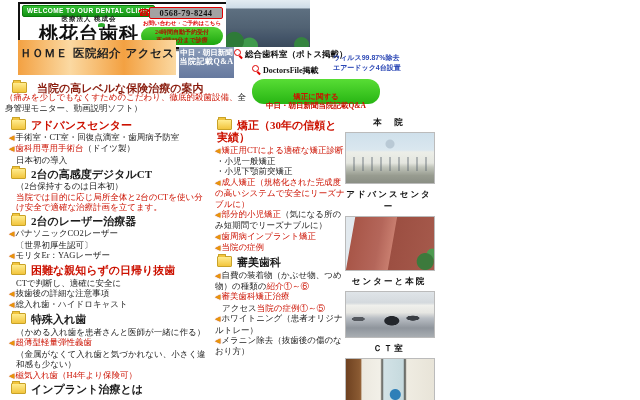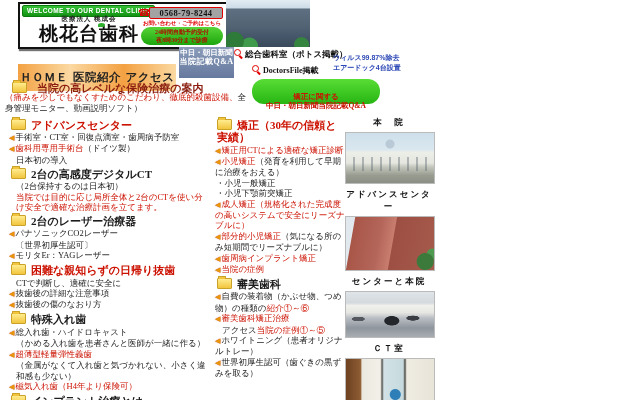--- a/index.html
+++ b/index.html
@@ -30,21 +30,21 @@
                color:#a81500;font-weight:bold;font-size:6px;line-height:8px;text-align:center;
                font-family:"Liberation Serif",serif;cursor:pointer;padding:1px 0;}
   
   .ph-clinic-top{position:absolute;left:226px;top:0;width:84px;height:47px;
       background:
         radial-gradient(circle at 10% 88%, #2e7a38 0 9px, transparent 10px),
         radial-gradient(circle at 28% 98%, #3f9a4c 0 8px, transparent 9px),
         radial-gradient(circle at 90% 95%, #35843f 0 7px, transparent 8px),
         linear-gradient(180deg,#e3ecf2 0%,#cfdde8 16%,#5d6f80 20%,#516273 58%,#45566a 78%,#3a4a5c 100%);}
   
-  .tab{position:absolute;top:64px;height:27px;line-height:27px;text-align:center;
+  .tab{position:absolute;top:40px;height:35px;line-height:27px;text-align:center;
        font-size:11.5px;font-weight:bold;color:#222;letter-spacing:.5px;cursor:pointer;}
   .tab-a{background:linear-gradient(90deg,#f3a142,#fbd9a2);}
   .tab-b{background:linear-gradient(90deg,#fbd9a2,#f3a142);}
   .qa-box{position:absolute;left:179px;top:47px;width:55px;height:31px;
           background:linear-gradient(180deg,#8b9cba,#66799e);color:#fff;text-align:center;
           font-weight:bold;cursor:pointer;}
   .qa-box .l1{font-size:7.5px;line-height:9px;padding-top:1px;}
   .qa-box .l2{font-size:8px;line-height:10px;letter-spacing:.5px;}
   .maglink{position:absolute;font-weight:bold;color:#111;cursor:pointer;white-space:nowrap;}
   .mag{position:relative;display:inline-block;width:9px;height:9px;margin-right:2px;vertical-align:-1px;}
@@ -161,45 +161,43 @@
       <div class="row heading"><span class="folder"></span><span class="c-black">2台の高感度デジタルCT</span></div>
       <div class="row plain"><span class="c-black">（2台保持するのは日本初）</span></div>
       <div class="row plain"><span class="c-red">当院では目的に応じ局所全体と2台のCTを使い分け安全で適確な治療計画を立てます。</span></div>
       <div class="row heading"><span class="folder"></span><span class="c-black">2台のレーザー治療器</span></div>
       <div class="row arrow"><span class="arr">◀</span><span class="c-black">パナソニックCO2レーザー</span></div>
       <div class="row plain"><span class="c-black">〔世界初厚生認可〕</span></div>
       <div class="row arrow"><span class="arr">◀</span><span class="c-black">モリタEr：YAGレーザー</span></div>
       <div class="row heading"><span class="folder"></span><span class="c-red">困難な親知らずの日帰り抜歯</span></div>
       <div class="row plain"><span class="c-black">CTで判断し、適確に安全に</span></div>
       <div class="row arrow"><span class="arr">◀</span><span class="c-black">抜歯後の詳細な注意事項</span></div>
-      <div class="row arrow"><span class="arr">◀</span><span class="c-black">抜歯後の傷のなおり方</span></div>
+      <div class="row arrow"><span class="arr">◀</span><span class="c-black">総入れ歯・ハイドロキャスト</span></div>
       <div class="row heading"><span class="folder"></span><span class="c-black">特殊入れ歯</span></div>
-      <div class="row arrow"><span class="arr">◀</span><span class="c-black">総入れ歯・ハイドロキャスト</span></div>
       <div class="row plain"><span class="c-black">（かめる入れ歯を患者さんと医師が一緒に作る）</span></div>
       <div class="row arrow"><span class="arr">◀</span><span class="c-red">超薄型軽量弾性義歯</span></div>
       <div class="row plain"><span class="c-black">（金属がなくて入れ歯と気づかれない、小さく違和感も少ない）</span></div>
       <div class="row arrow"><span class="arr">◀</span><span class="c-red">磁気入れ歯（H4年より保険可）</span></div>
       <div class="row heading"><span class="folder"></span><span class="c-black">インプラント治療とは</span></div>
     </div>
   <div id="col-mid" class="col">
       <div class="row heading"><span class="folder"></span><span class="c-red">矯正（30年の信頼と実績）</span></div>
       <div class="row arrow"><span class="arr">◀</span><span class="c-red">矯正用CTによる適確な矯正診断</span></div>
-      <div class="row arrow"><span class="arr">◀</span><span class="c-red">小児矯正</span><span class="c-black">（発育を利用して早期に治療をおえる）</span></div>
       <div class="row dot"><span class="c-black">・小児一般矯正</span></div>
       <div class="row dot"><span class="c-black">・小児下顎前突矯正</span></div>
       <div class="row arrow"><span class="arr">◀</span><span class="c-red">成人矯正</span><span class="c-red">（規格化された完成度の高いシステムで安全にリーズナブルに）</span></div>
       <div class="row arrow"><span class="arr">◀</span><span class="c-red">部分的小児矯正</span><span class="c-black">（気になる所のみ短期間でリーズナブルに）</span></div>
       <div class="row arrow"><span class="arr">◀</span><span class="c-red">歯周病インプラント矯正</span></div>
       <div class="row arrow"><span class="arr">◀</span><span class="c-red">当院の症例</span></div>
       <div class="row heading"><span class="folder"></span><span class="c-black">審美歯科</span></div>
       <div class="row arrow"><span class="arr">◀</span><span class="c-black">自費の装着物（かぶせ物、つめ物）の種類の</span><span class="c-red">紹介①～⑥</span></div>
       <div class="row arrow"><span class="arr">◀</span><span class="c-red">審美歯科矯正治療</span></div>
       <div class="row plain"><span class="c-black">アクセス</span><span class="c-red">当院の症例①～⑤</span></div>
       <div class="row arrow"><span class="arr">◀</span><span class="c-black">ホワイトニング（患者オリジナルトレー）</span></div>
-      <div class="row arrow"><span class="arr">◀</span><span class="c-black">世界初厚生認可（歯ぐきの黒ずみを取る）</span></div>
+      <div class="row arrow"><span class="arr">◀</span><span class="c-black">メラニン除去（抜歯後の傷のなおり方）</span></div>
     </div>
   <div id="col-right">
       <div class="photo-label">本　院</div>
       <div class="photo ph-honin"></div>
       <div class="photo-label">アドバンスセンター</div>
       <div class="photo ph-advance"></div>
       <div class="photo-label">センターと本院</div>
       <div class="photo ph-center"></div>
       <div class="photo-label">ＣＴ室</div>
       <div class="photo ph-ct"></div>

